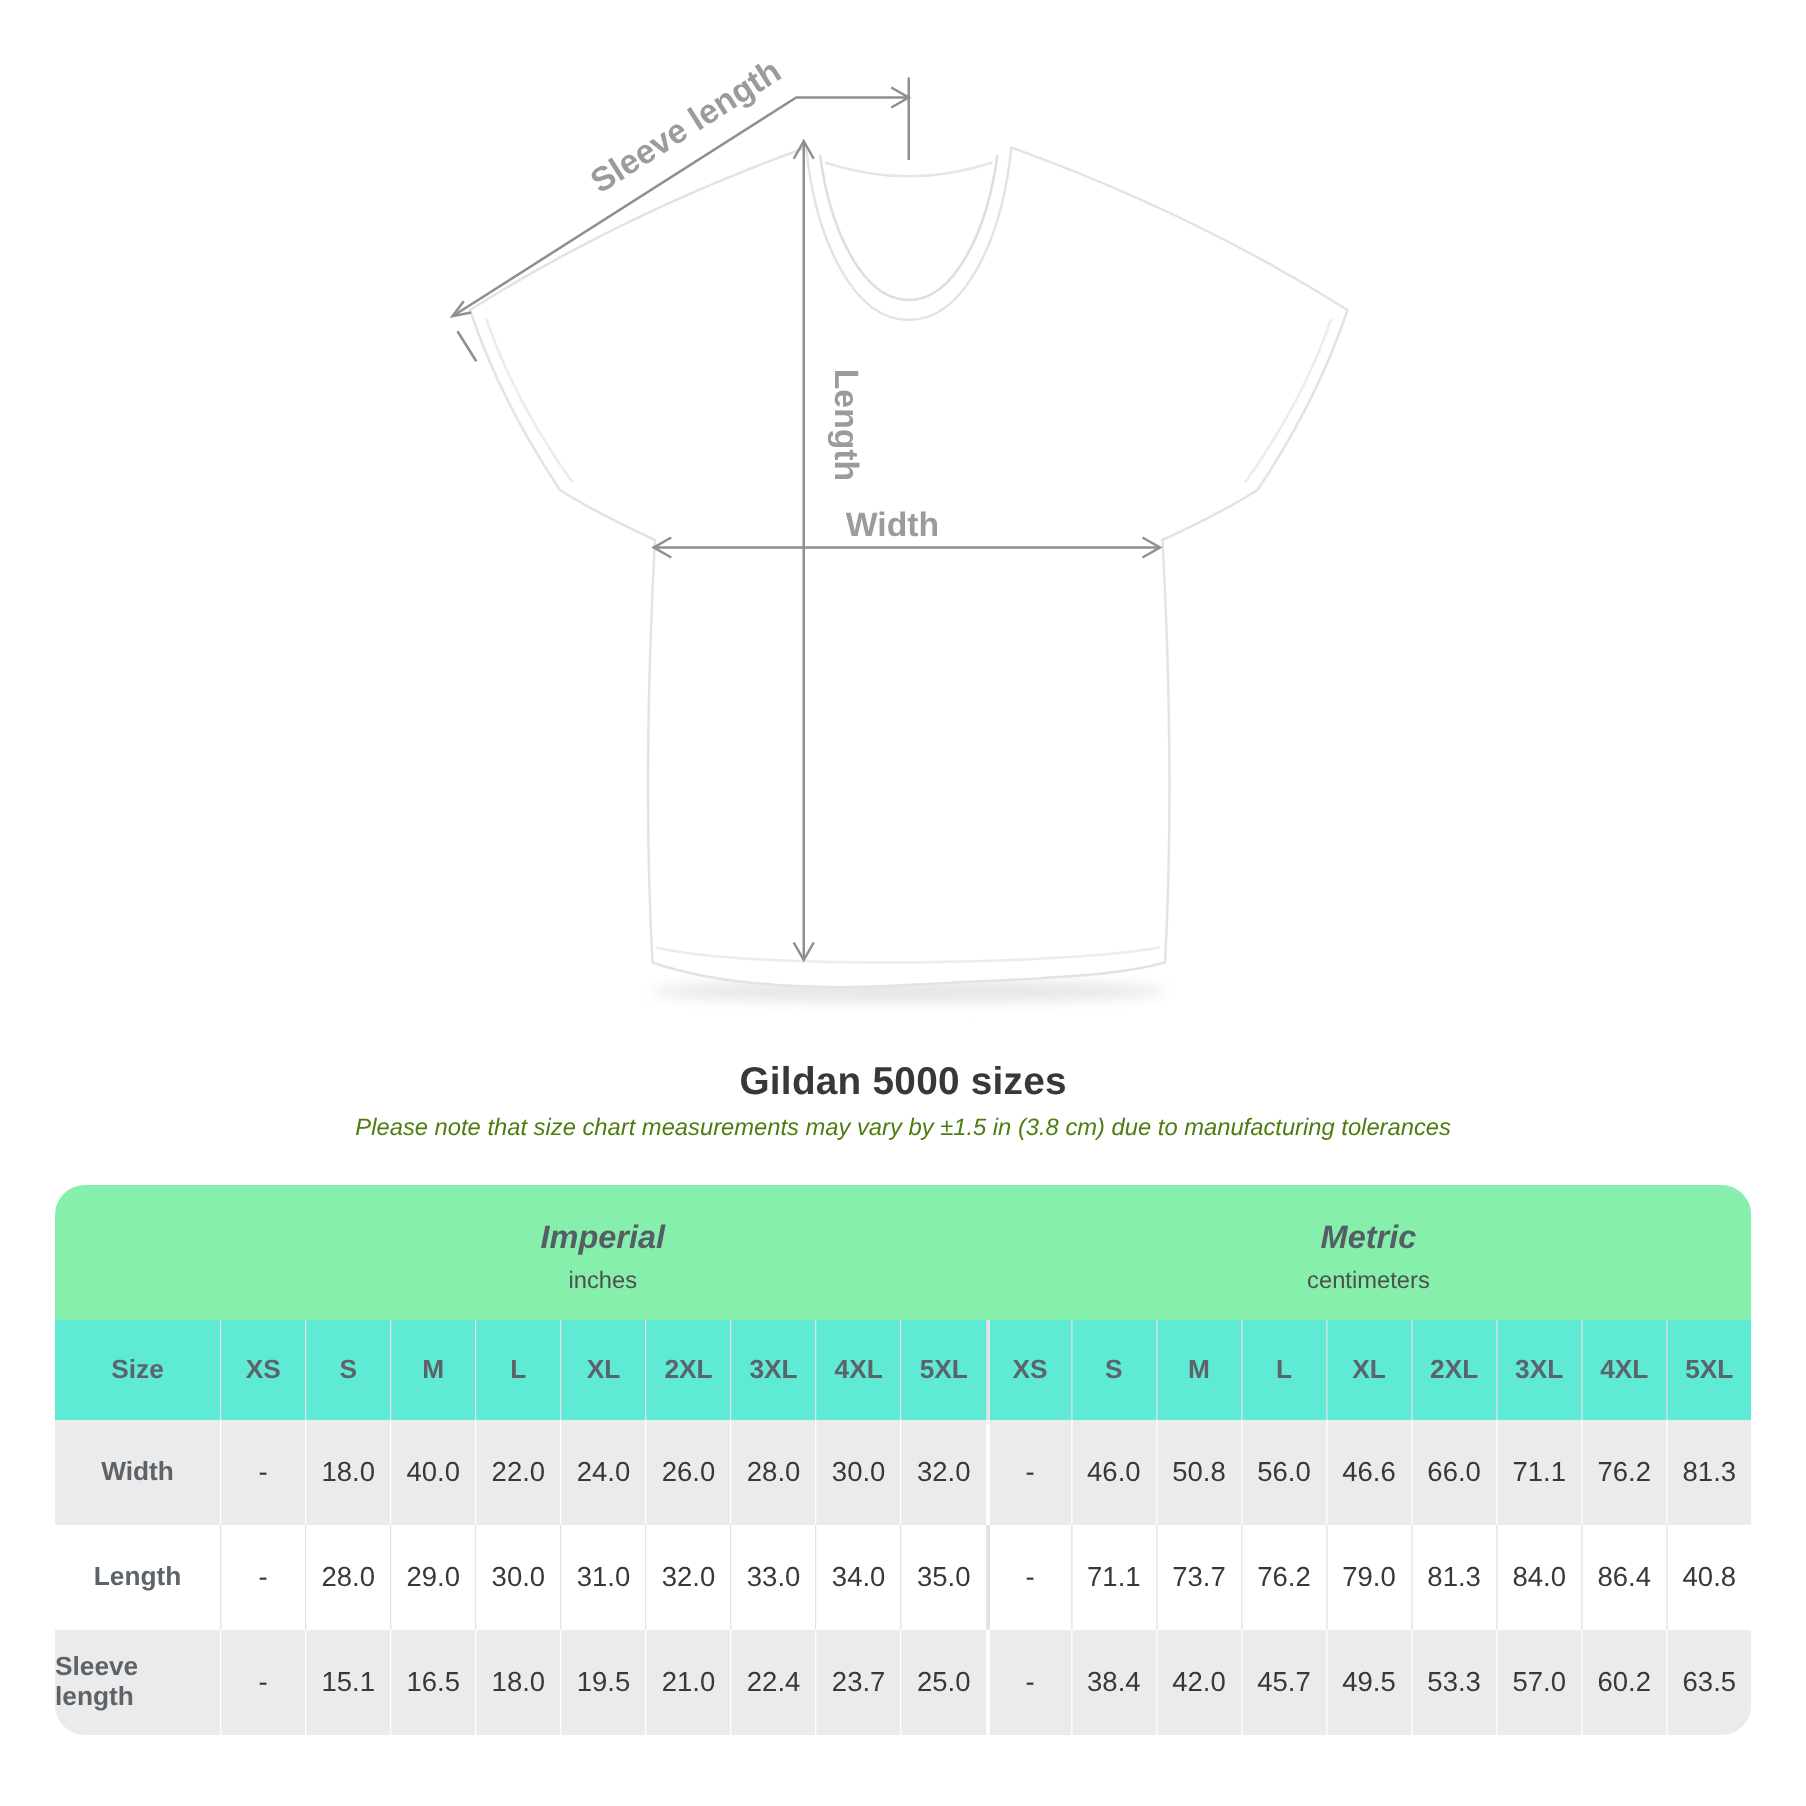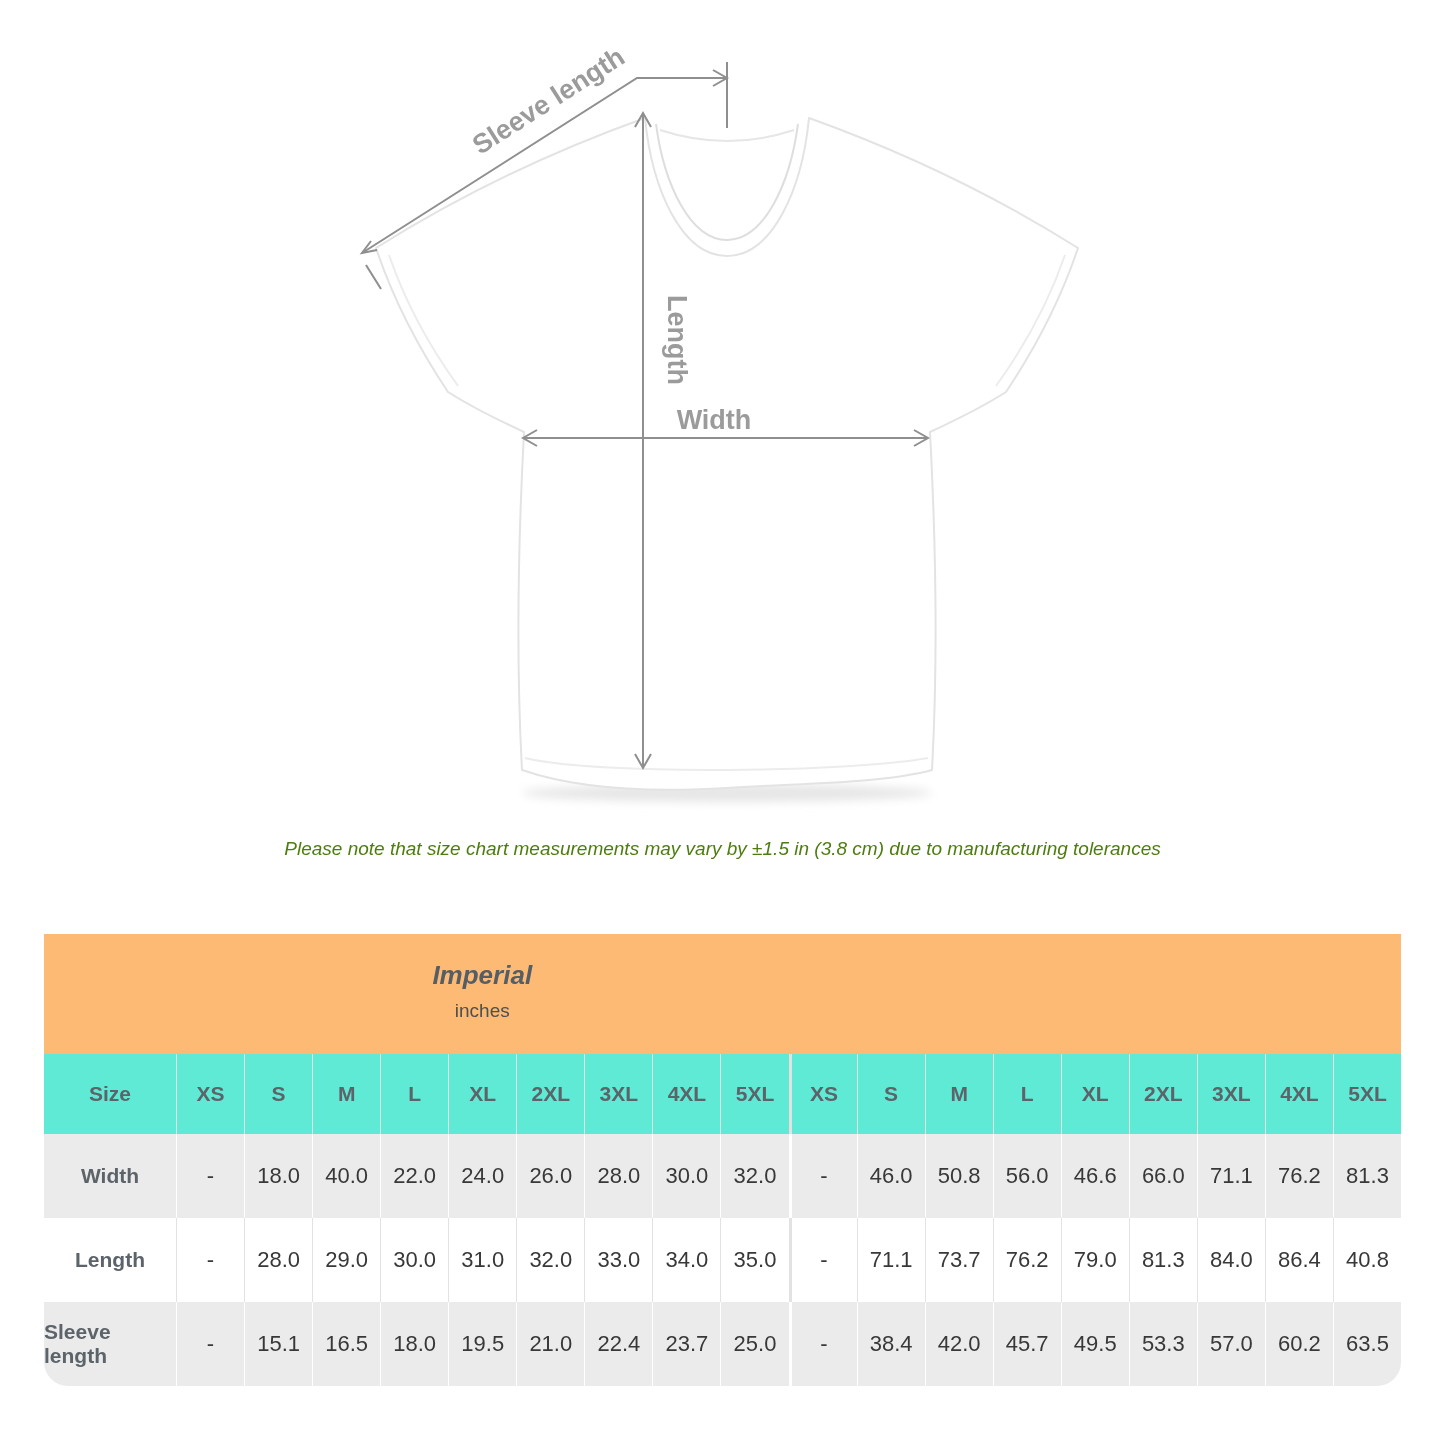--- a/index.html
+++ b/index.html
@@ -12,21 +12,21 @@
 
   
   h1.title{margin:16px 0 0 0;text-align:center;font-size:31px;line-height:38px;
            font-weight:bold;color:#383838;letter-spacing:.2px;}
   p.subtitle{margin:6px 0 0 0;text-align:center;font-style:italic;font-size:19px;
              line-height:26px;color:#4d7c0f;}
 
   
   .table-card{--label-w:132px;--sep:#e2e2e2;
               margin:32px 44px 0 44px;border-radius:24px;overflow:hidden;background:#fff;}
-  .band{display:grid;grid-template-columns:var(--label-w) 1fr 1fr;height:120px;background:#fdba74;margin-top:40px;}
+  .band{display:grid;grid-template-columns:var(--label-w) 1fr 1fr;height:108px;background:#86efac;}
   .group{display:flex;flex-direction:column;align-items:center;justify-content:flex-start;padding-top:26px;}
   .group-title{font-size:26px;font-weight:bold;font-style:italic;color:#555e64;}
   .group-unit{margin-top:9px;font-size:19px;color:#4f4f4f;}
 
   .row{display:grid;grid-template-columns:var(--label-w) repeat(18,1fr);}
   .head-row{height:80px;background:#5eead4;}
   .data-row{height:84px;background:#fff;}
   .data-row.gray{background:#ebebeb;}
   .cell{display:flex;align-items:center;justify-content:center;}
   .row .cell + .cell{border-left:1px solid var(--sep);}
@@ -96,28 +96,33 @@
           <polyline points="914,430 928,438 914,446"></polyline>
         </g>
       </g>
 
       <text x="548" y="110" transform="rotate(-32.5 548 100)" text-anchor="middle" font-size="27" font-weight="bold" fill="#9b9b9b">Sleeve length</text>
       <text x="668" y="340" transform="rotate(90 668 340)" text-anchor="middle" font-size="27" font-weight="bold" fill="#9b9b9b">Length</text>
       <text x="714" y="429" text-anchor="middle" font-size="27" font-weight="bold" fill="#9b9b9b">Width</text>
     </svg>
   </div>
 
+  <h1 class="title">Gildan 5000 sizes</h1>
   <p class="subtitle">Please note that size chart measurements may vary by ±1.5 in (3.8 cm) due to manufacturing tolerances</p>
 
   <div class="table-card">
     <div class="band">
       <div class="band-spacer"></div>
       <div class="group">
         <div class="group-title">Imperial</div>
         <div class="group-unit">inches</div>
+      </div>
+      <div class="group">
+        <div class="group-title">Metric</div>
+        <div class="group-unit">centimeters</div>
       </div>
     </div>
 
     <div class="row head-row">
       <div class="cell label-cell">Size</div>
 
     <div class="cell head-cell">XS</div>
         <div class="cell head-cell">S</div>
         <div class="cell head-cell">M</div>
         <div class="cell head-cell">L</div>

